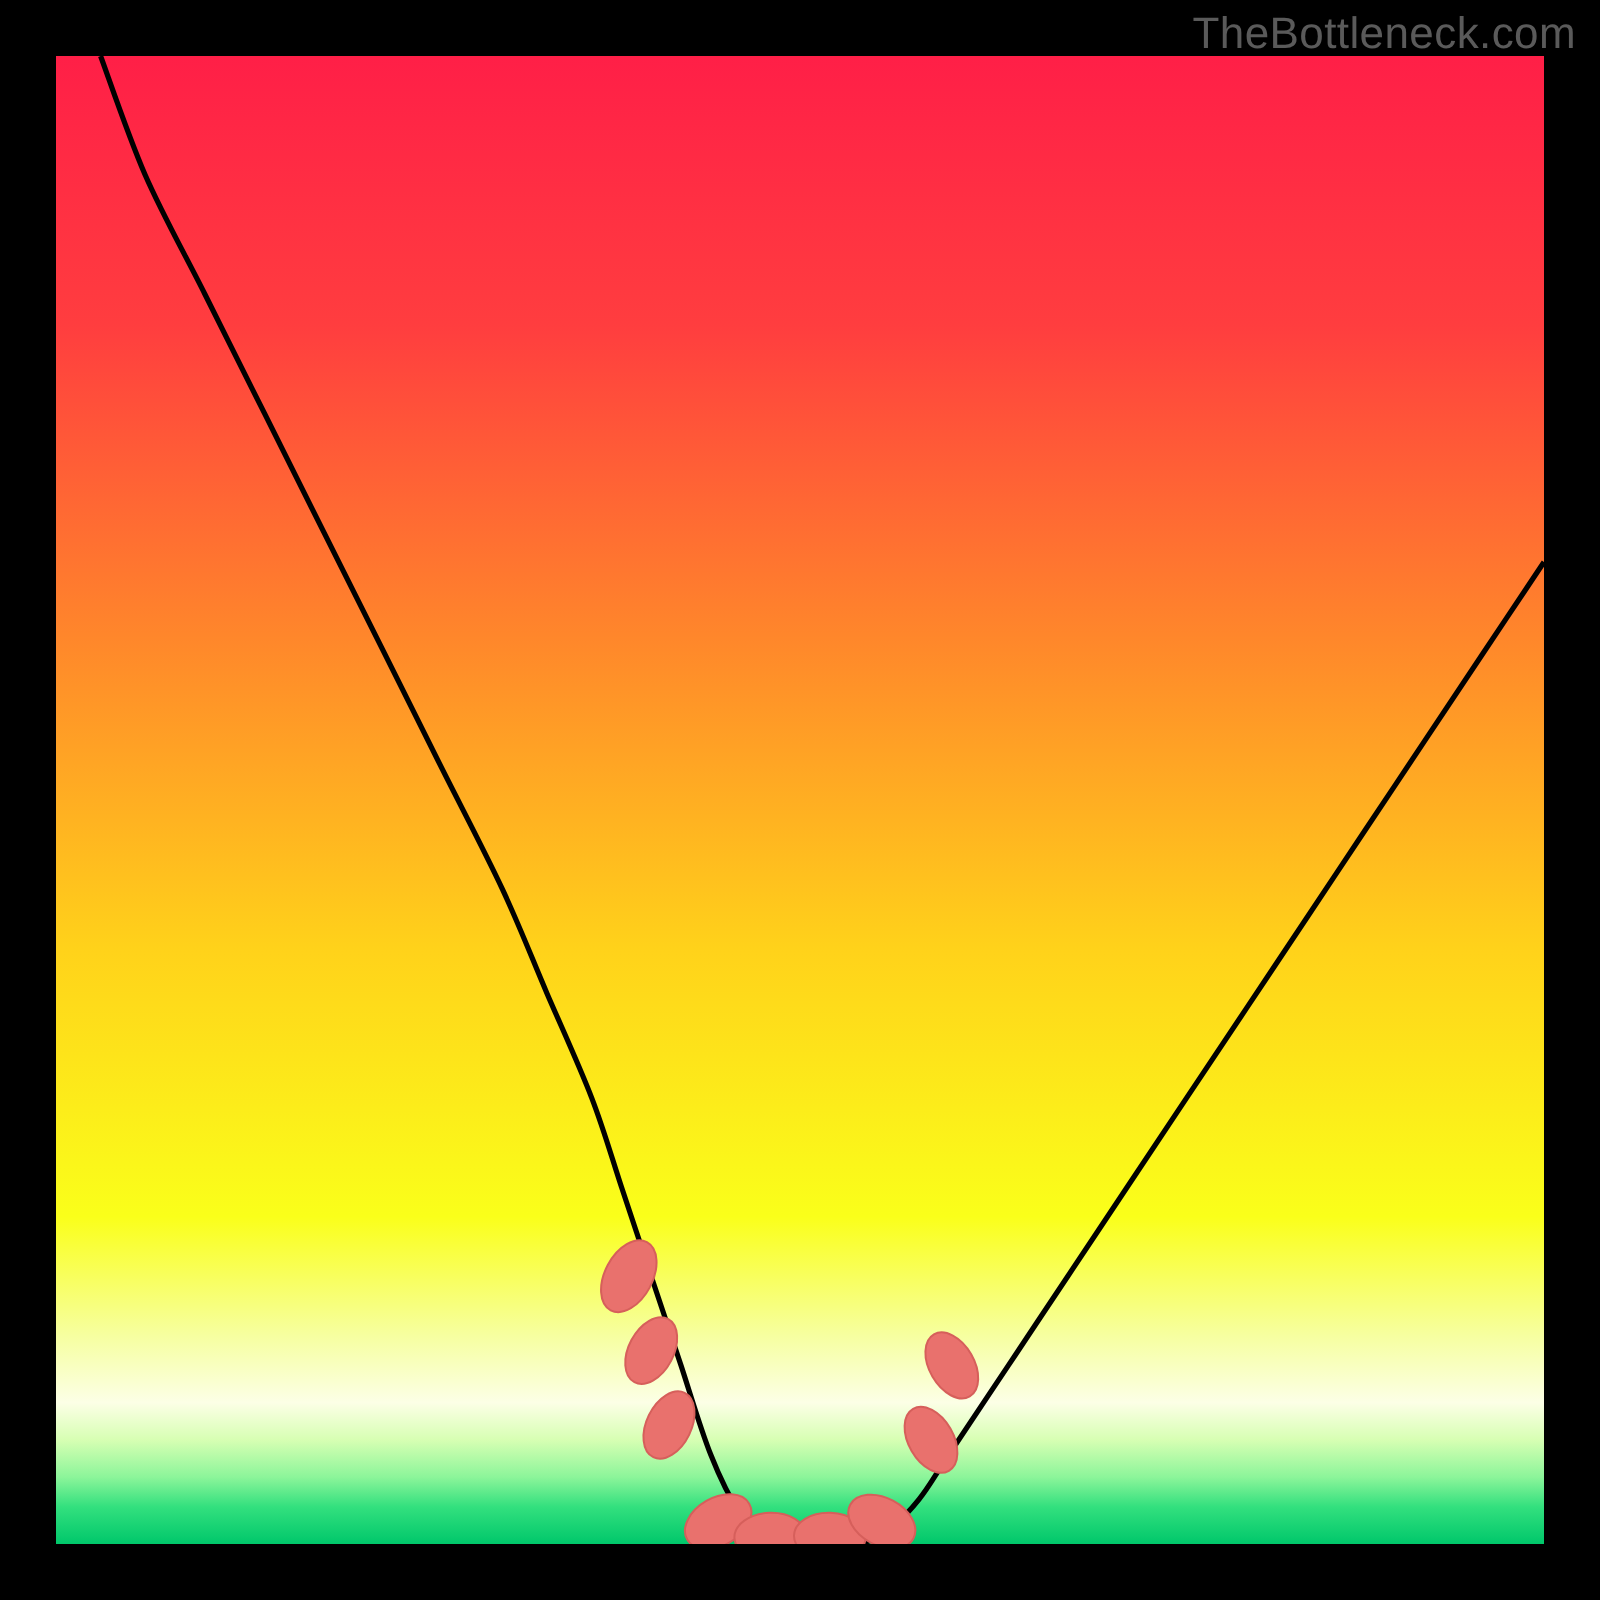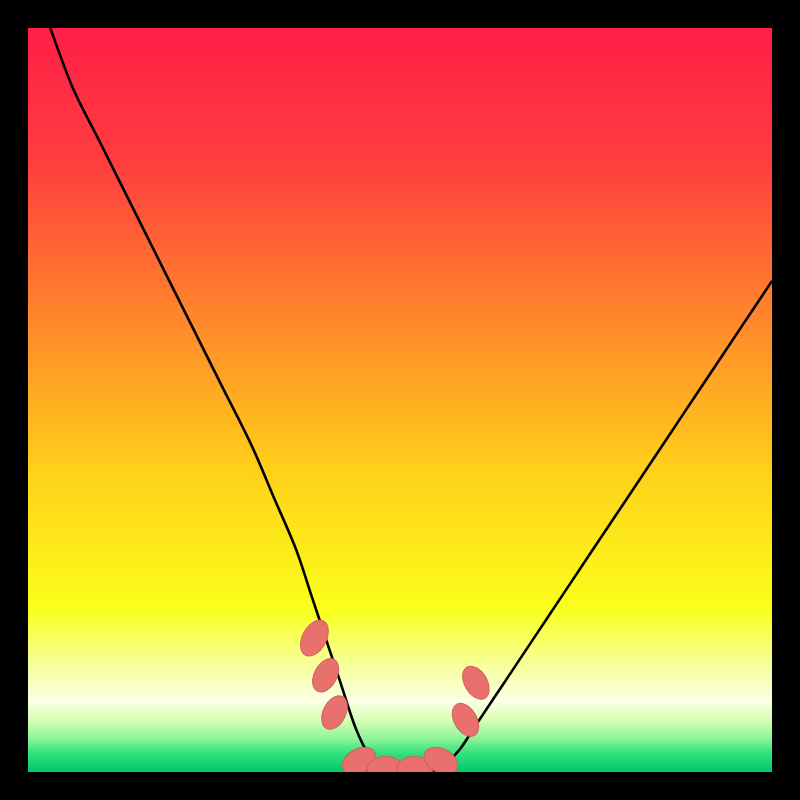--- a/index.html
+++ b/index.html
@@ -87,14 +87,15 @@
           <ellipse cx="0" cy="0" rx="11.9" ry="17.9" fill="#e9716d" stroke="#d65f5b" stroke-width="1" transform="translate(357.1,740.3) rotate(88)"></ellipse>
           <ellipse cx="0" cy="0" rx="11.9" ry="17.9" fill="#e9716d" stroke="#d65f5b" stroke-width="1" transform="translate(386.9,740.3) rotate(92)"></ellipse>
           <ellipse cx="0" cy="0" rx="11.9" ry="17.9" fill="#e9716d" stroke="#d65f5b" stroke-width="1" transform="translate(412.9,732.8) rotate(118)"></ellipse>
           <ellipse cx="0" cy="0" rx="11.2" ry="17.9" fill="#e9716d" stroke="#d65f5b" stroke-width="1" transform="translate(437.5,691.9) rotate(150)"></ellipse>
           <ellipse cx="0" cy="0" rx="11.2" ry="17.9" fill="#e9716d" stroke="#d65f5b" stroke-width="1" transform="translate(447.9,654.7) rotate(150)"></ellipse>
         </g>
     </svg>
 
   </div>
 
+  <div class="watermark">TheBottleneck.com</div>
 
 </div>
 
 </body></html>

